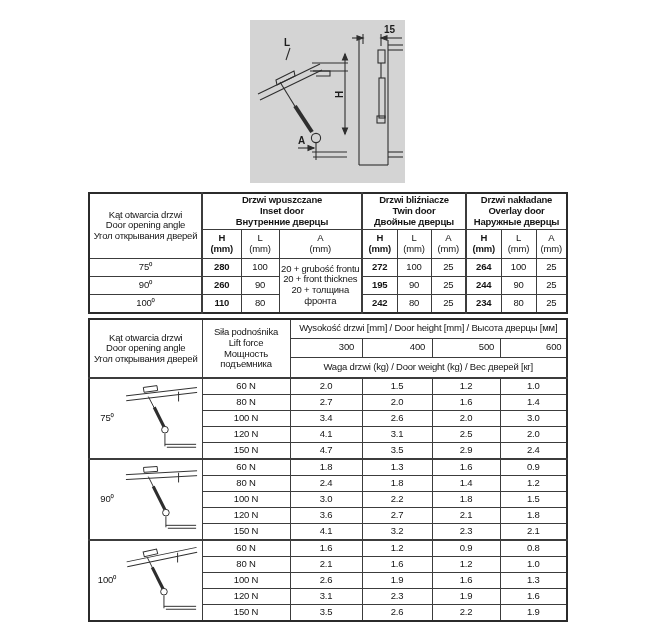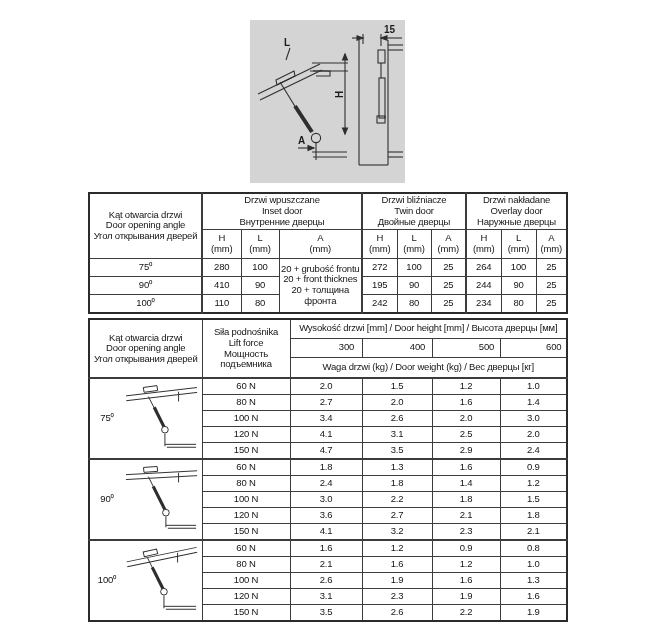--- a/index.html
+++ b/index.html
@@ -10,21 +10,21 @@
   .panel{position:absolute;left:250px;top:20px;width:155px;height:163px;background:#d4d4d4;}
   .panel svg{display:block;}
 
   
   table.t{border-collapse:collapse;table-layout:fixed;position:absolute;left:88px;
           border:2px solid #2b2b2b;}
   table.t td{border:1px solid #3c3c3c;text-align:center;vertical-align:middle;
              padding:0;font-size:9.5px;line-height:1.12;letter-spacing:-.2px;color:#141414;}
   .hdr{font-size:8.6px;white-space:pre-line;font-weight:normal;}
   .note{font-size:8.4px;white-space:pre-line;margin-left:34px;}
-  .bl2{border-left-width:2px !important;}
+  .bl2{border-left-width:2px !important;font-weight:bold;}
   .bt2{border-top-width:2px !important;}
 
   #table1{top:192px;}
   #table1 .gh{height:36px;}
   #table1 .sh{height:29px;}
   #table1 .dr td{height:17px;}
 
   #table2{top:318px;}
   #table2 .h1{height:19px;}
   #table2 .h2 td{height:18px;padding-left:41px;}
@@ -155,21 +155,21 @@
 20 + толщина фронта</td>
     <td class="bl2">272</td>
     <td>100</td>
     <td>25</td>
     <td class="bl2">264</td>
     <td>100</td>
     <td>25</td>
   </tr>
   <tr class="dr">
     <td>90⁰</td>
-    <td class="bl2">410</td>
+    <td class="bl2">260</td>
     <td>90</td>
     <td class="bl2">195</td>
     <td>90</td>
     <td>25</td>
     <td class="bl2">244</td>
     <td>90</td>
     <td>25</td>
   </tr>
   <tr class="dr">
     <td>100⁰</td>
@@ -205,21 +205,21 @@
 подъемника</td>
     <td colspan="4" class="hdr">Wysokość drzwi [mm] / Door height [mm] / Высота дверцы [мм]</td>
   </tr>
   <tr class="h2">
     <td>300</td>
     <td>400</td>
     <td>500</td>
     <td>600</td>
   </tr>
   <tr class="h3">
-    <td colspan="4" class="hdr">Waga drzwi (kg) / Door weight (kg) / Вес дверцы [кг]</td>
+    <td colspan="4" class="hdr">Waga drzwi (kg) / Door weight (kg) / Вес дверей [кг]</td>
   </tr>
 
   <tr class="dr">
     <td rowspan="5" class="diagcell bt2">
       <div class="diagwrap">
         <span class="anglbl">75⁰</span>
         <svg class="mini" width="76" height="76" viewBox="0 0 78 76">
           <g stroke="#2e2e2e" stroke-width="1" fill="none">
             <g transform="rotate(-2 38 10)">
               <line x1="2" y1="13" x2="75" y2="7"></line>

